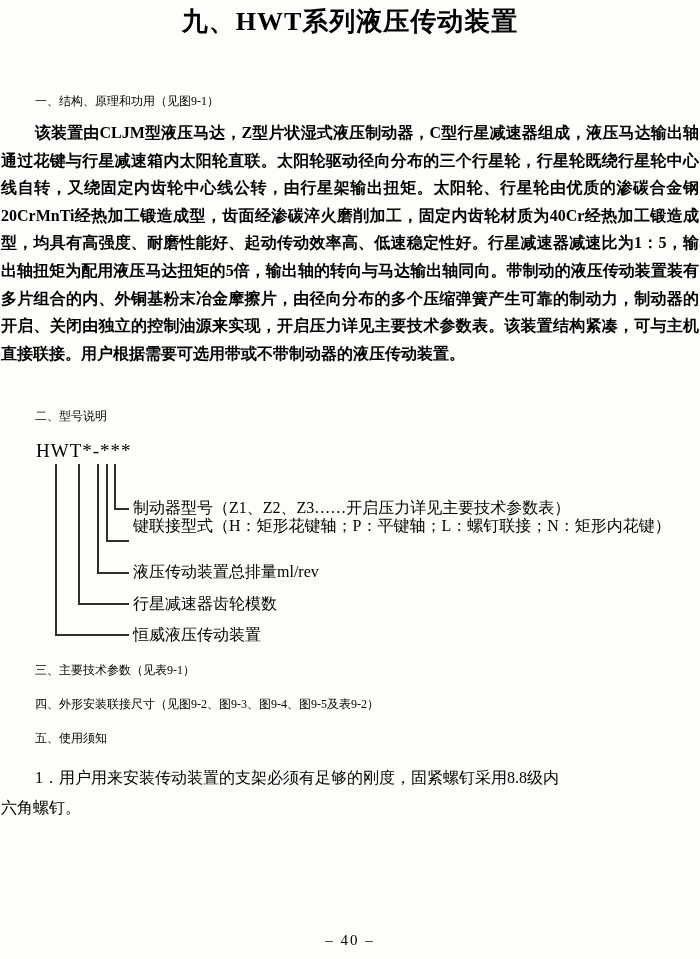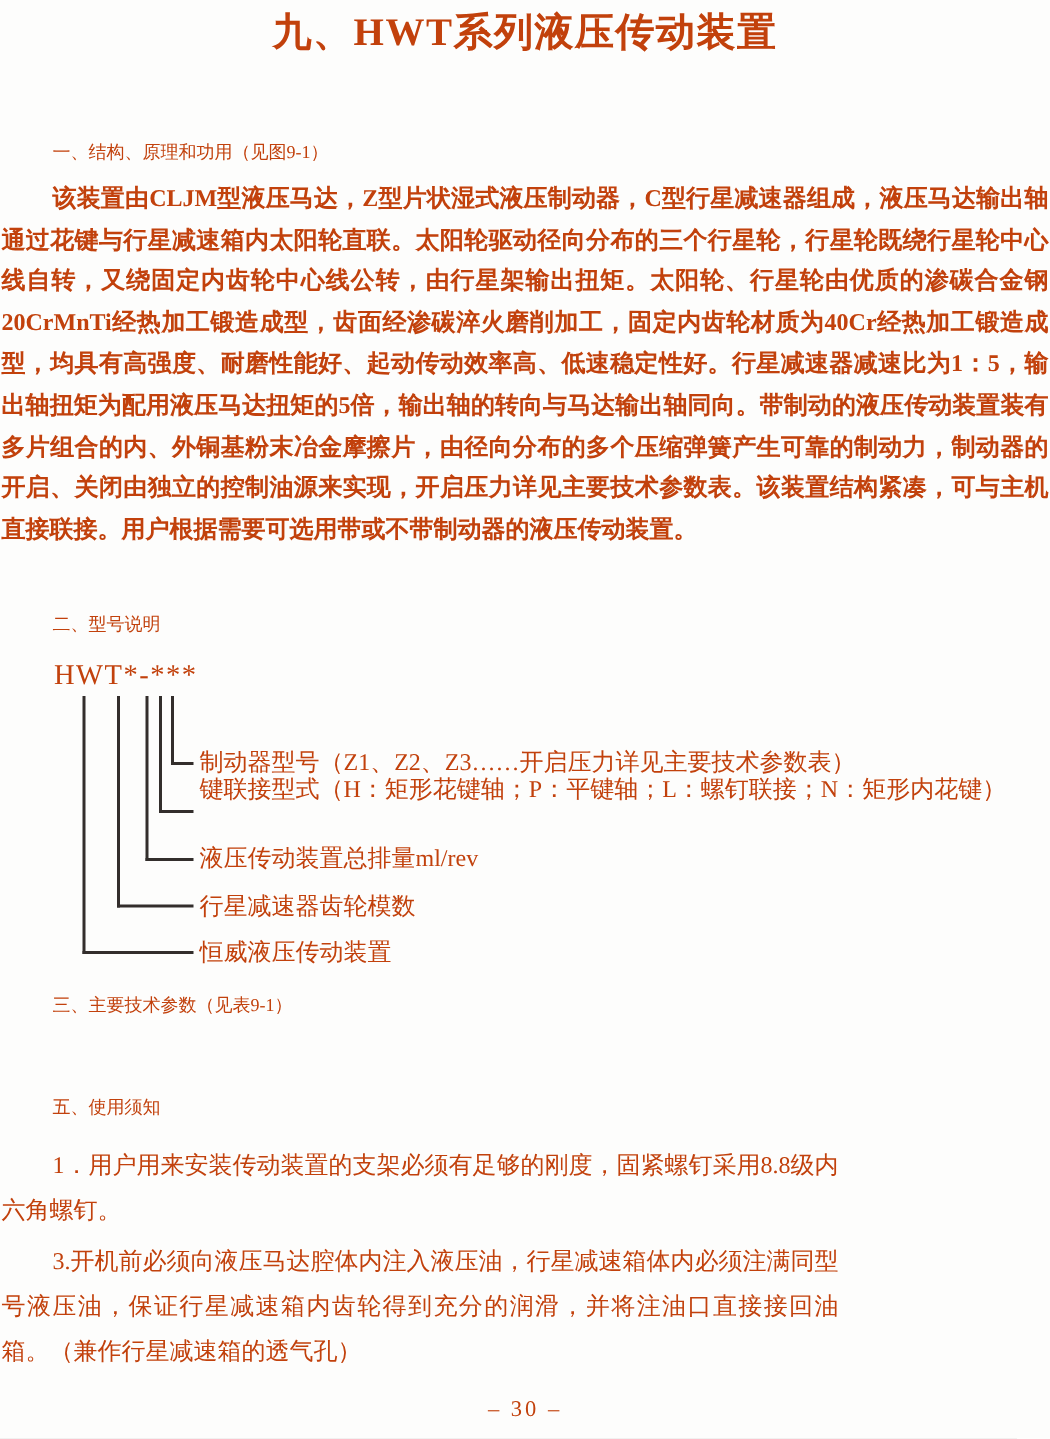--- a/index.html
+++ b/index.html
@@ -2,21 +2,21 @@
 <html><head>
 <meta charset="utf-8">
 <style>
   html, body { margin: 0; padding: 0; background: #e8e8e8; }
   .page {
     position: relative;
     width: 700px;
     height: 959px;
     margin: 0 auto;
     background: #fdfdfc;
-    color: #c2410c;
+    color: #000000;
     font-family: "Liberation Serif", "DejaVu Serif", serif;
     overflow: hidden;
   }
   .doc-title {
     position: absolute;
     top: 4px; left: 0;
     width: 100%;
     text-align: center;
     font-size: 26px;
     font-weight: bold;
@@ -117,21 +117,21 @@
 
     <div class="branch-label lbl1">制动器型号（Z1、Z2、Z3……开启压力详见主要技术参数表）</div>
     <div class="branch-label lbl2">键联接型式（H：矩形花键轴；P：平键轴；L：螺钉联接；N：矩形内花键）</div>
     <div class="branch-label lbl3">液压传动装置总排量ml/rev</div>
     <div class="branch-label lbl4">行星减速器齿轮模数</div>
     <div class="branch-label lbl5">恒威液压传动装置</div>
   </div>
 
   <div class="sec-heading h3">三、主要技术参数（见表9-1）</div>
 
+  <div class="sec-heading h4">四、外形安装联接尺寸（见图9-2、图9-3、图9-4、图9-5及表9-2）</div>
 
   <div class="sec-heading h5">五、使用须知</div>
 
   <div class="note n1">1．用户用来安装传动装置的支架必须有足够的刚度，固紧螺钉采用8.8级内六角螺钉。</div>
-  <div class="note n3">3.开机前必须向液压马达腔体内注入液压油，行星减速箱体内必须注满同型号液压油，保证行星减速箱内齿轮得到充分的润滑，并将注油口直接接回油箱。（兼作行星减速箱的透气孔）</div>
 
-  <div class="page-footer">– 30 –</div>
+  <div class="page-footer">– 40 –</div>
 
 </div>
 
 </body></html>

